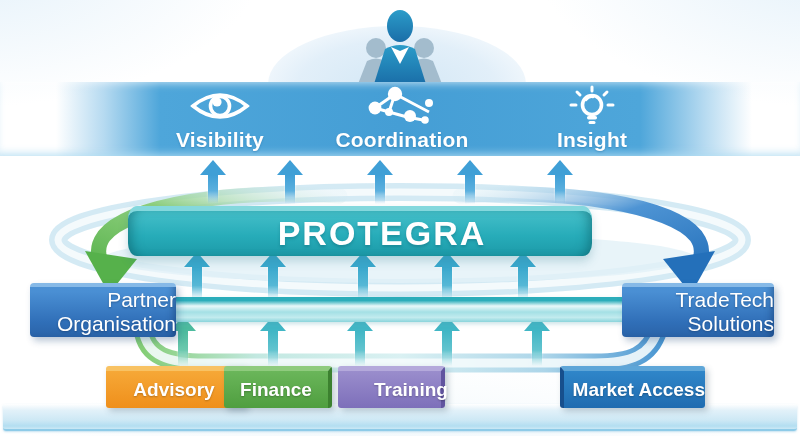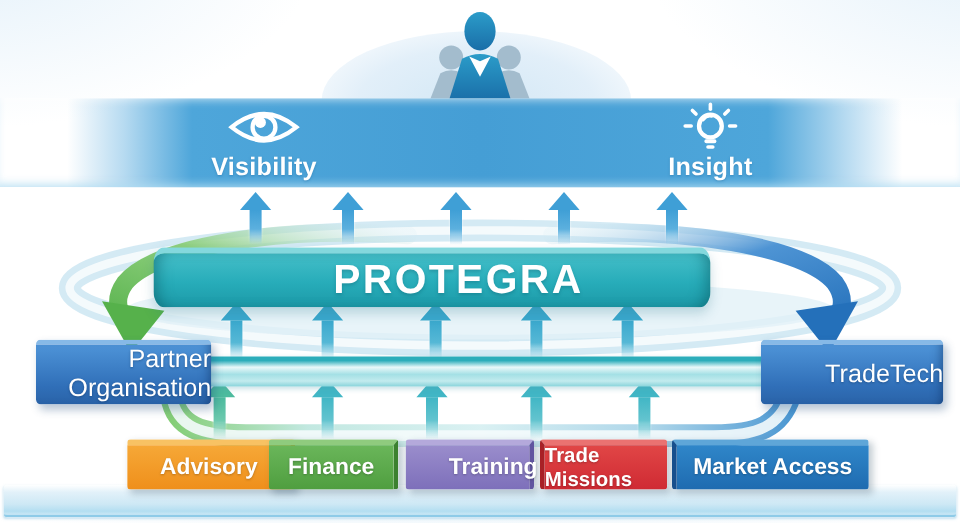--- a/index.html
+++ b/index.html
@@ -56,36 +56,36 @@
     box-shadow:0 2px 4px rgba(80,160,175,.3);}
 
   
   .side-box{z-index:4;box-sizing:border-box;border-radius:4px;
     background:linear-gradient(180deg,#4e94d8 0%,#306fb8 70%,#2a63a8 100%);
     border-top:4px solid #86b9e7;
     box-shadow:3px 4px 7px rgba(25,70,120,.3), inset -7px 0 9px -6px rgba(10,40,90,.55);
     display:flex;flex-direction:column;align-items:flex-end;justify-content:center;
     color:#fff;font-size:21px;font-weight:400;line-height:1.12;text-shadow:0 1px 2px rgba(10,40,80,.4);}
   .side-left{left:30px;top:283px;width:146px;height:54px;}
-  .side-right{left:622px;top:283px;width:152px;height:54px;margin-left:12px;}
+  .side-right{left:622px;top:283px;width:152px;height:54px;}
 
   
   .platform{left:3px;top:404px;width:794px;height:25px;z-index:3;border-radius:3px;
     background:linear-gradient(180deg,#ffffff 0%,#e2f1f9 25%,#cde8f5 65%,#b3def1 88%,#cbe8f5 100%);
     border-bottom:2px solid #8ecbe8;box-shadow:0 1px 2px rgba(140,195,225,.5);}
 
   
   .svc{position:absolute;top:366px;height:42px;z-index:4;box-sizing:border-box;border-radius:3px;
     display:flex;align-items:center;justify-content:center;color:#fff;font-weight:700;font-size:19px;
     text-shadow:0 1px 2px rgba(0,0,0,.25);box-shadow:3px 3px 6px rgba(60,90,110,.3);}
   .svc-advisory{left:106px;width:140px;background:linear-gradient(180deg,#f6a837 0%,#ef8f1b 100%);border-top:5px solid #f8c263;border-right:4px solid #cf7a10;}
   .svc-finance{left:224px;width:108px;background:linear-gradient(180deg,#6ab65a 0%,#4f9e3f 100%);border-top:5px solid #8fcb7e;border-right:4px solid #3c812f;}
   .svc-training{left:338px;width:107px;background:linear-gradient(180deg,#9a8dcc 0%,#7d6fba 100%);border-top:5px solid #b4a9db;border-right:4px solid #61549f;padding-left:43px;}
   .svc-missions{left:450px;width:106px;background:linear-gradient(180deg,#e14646 0%,#cf2a33 100%);border-top:5px solid #ea7271;border-left:4px solid #a82026;font-size:17px;}
-  .svc-market{left:560px;width:164px;background:linear-gradient(180deg,#2f86c9 0%,#1f6bb0 100%);border-top:5px solid #5ea6d8;border-left:4px solid #174f8d;}
+  .svc-market{left:560px;width:145px;background:linear-gradient(180deg,#2f86c9 0%,#1f6bb0 100%);border-top:5px solid #5ea6d8;border-left:4px solid #174f8d;justify-content:flex-end;}
 </style>
 </head>
 <body>
 
 <div class="stage">
 
   <div class="abs dome"></div>
   <svg class="abs people" width="124" height="78" viewBox="0 0 124 78">
     <defs>
       <linearGradient id="pg" x1="0" y1="0" x2="0" y2="1">
@@ -105,20 +105,38 @@
   <div class="abs cap-band">
     <div class="cap-col" style="left:140px;text-align:right;">
       <div class="cap-icon">
         <svg width="62" height="36" viewBox="0 0 62 36">
           <path d="M4 18 Q31 -4 58 18 Q31 40 4 18 Z" fill="none" stroke="#fff" stroke-width="3.6"></path>
           <circle cx="31" cy="18" r="9.5" fill="none" stroke="#fff" stroke-width="3.6"></circle>
           <circle cx="28" cy="14" r="4.6" fill="#fff"></circle>
         </svg>
       </div>
       <div class="cap-label">Visibility</div>
+    </div>
+    <div class="cap-col" style="left:322px;">
+      <div class="cap-icon">
+        <svg width="74" height="40" viewBox="0 0 74 40">
+          <g stroke="#fff" stroke-width="3" fill="none">
+            <path d="M10 22 L30 8 L47 17 L64 26"></path>
+            <path d="M10 22 L24 26 L42 31 L58 34"></path>
+            <path d="M24 26 L30 8"></path>
+          </g>
+          <circle cx="10" cy="22" r="6.4" fill="#fff"></circle>
+          <circle cx="30" cy="8" r="7.2" fill="#fff"></circle>
+          <circle cx="24" cy="26" r="4" fill="#fff"></circle>
+          <circle cx="45" cy="30" r="6" fill="#fff"></circle>
+          <circle cx="60" cy="34" r="3.8" fill="#fff"></circle>
+          <circle cx="64" cy="17" r="4" fill="#fff"></circle>
+        </svg>
+      </div>
+      <div class="cap-label">Coordination</div>
     </div>
     <div class="cap-col" style="left:512px;">
       <div class="cap-icon">
         <svg width="52" height="42" viewBox="0 0 52 42">
           <g stroke="#fff" stroke-width="3" stroke-linecap="round">
             <line x1="26" y1="2" x2="26" y2="6"></line>
             <line x1="11" y1="7" x2="14" y2="10"></line>
             <line x1="41" y1="7" x2="38" y2="10"></line>
             <line x1="5" y1="20" x2="10" y2="20"></line>
             <line x1="47" y1="20" x2="42" y2="20"></line>
@@ -240,33 +258,31 @@
   </div>
 
   <div class="abs main-band"></div>
 
   <div class="abs side-box side-left">
     <span>Partner</span>
     <span>Organisation</span>
   </div>
   <div class="abs side-box side-right">
     <span>TradeTech</span>
+    <span>Solutions</span>
   </div>
 
   <div class="abs platform"></div>
 
   <div class="svc svc-advisory">
     <span>Advisory</span>
   </div>
   <div class="svc svc-finance">
     <span>Finance</span>
   </div>
   <div class="svc svc-training">
     <span>Training</span>
   </div>
-  <div class="svc svc-missions">
-    <span>Trade Missions</span>
-  </div>
   <div class="svc svc-market">
     <span>Market Access</span>
   </div>
 
 </div>
 
 </body></html>

